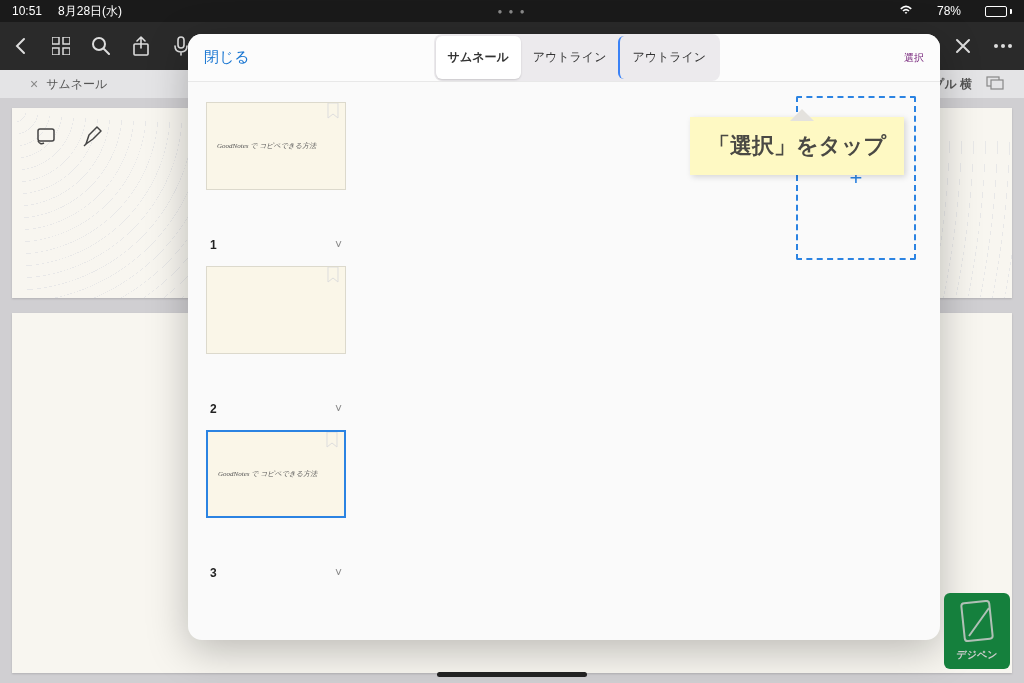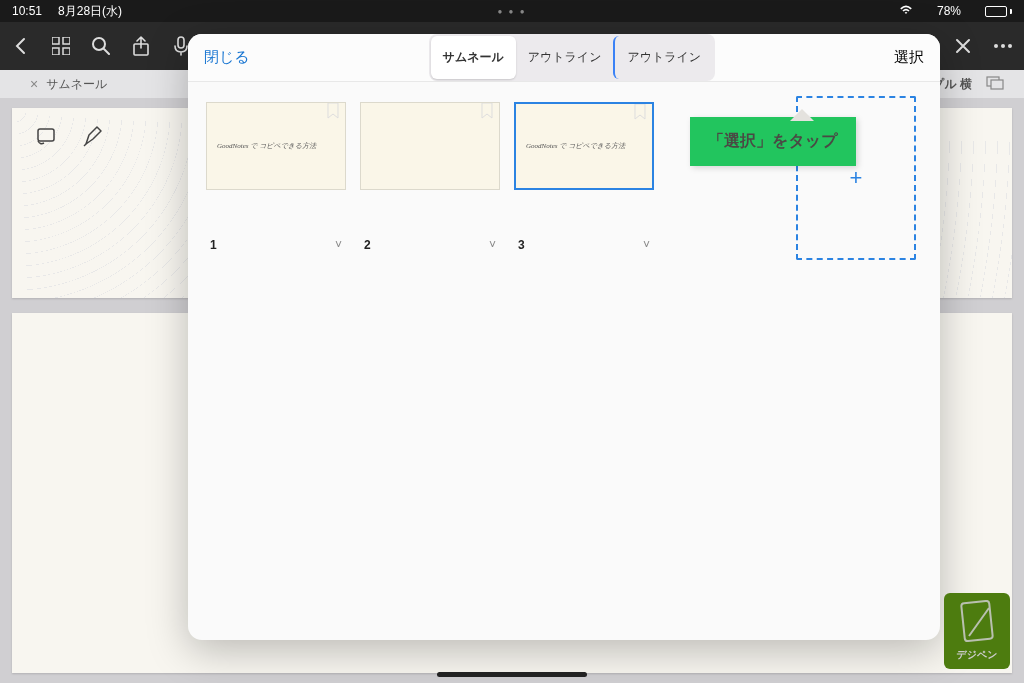--- a/index.html
+++ b/index.html
@@ -97,21 +97,21 @@
     .modal-header {
       height: 48px;
       display: flex;
       align-items: center;
       justify-content: space-between;
       padding: 0 16px;
       border-bottom: 1px solid #e8e8e8;
       background: #fcfcfc;
     }
     .modal-close { color: #1976d2; font-size: 15px; cursor:pointer; }
-    .modal-select { color: #000000; font-size: 15px; cursor:pointer; }
+    .modal-select { color: #701a75; font-size: 10px; cursor:pointer; }
     .segmented {
       display: flex;
       background: #eceaed;
       border-radius: 8px;
       padding: 2px;
       font-size: 12px;
       gap: 0px;
     }
     .segment {
       padding: 13px 12px;
@@ -125,20 +125,21 @@
       font-weight: 600;
     }
     .segment.sep { border-left: 2px solid #3b82f6; }
     .modal-body {
       padding: 20px 18px;
     }
     .thumbs-row {
       display: flex;
       gap: 14px;
       align-items: flex-start;
+      flex-direction: column;
     }
     .thumb-col { width: 140px; }
     .thumb {
       width: 140px;
       height: 88px;
       background: #faf6e8;
       border: 1px solid #dcd9cc;
       position: relative;
       display: flex;
       align-items: center;
@@ -182,42 +183,42 @@
       align-items: center;
       justify-content: center;
       color: #2b83e2;
       font-size: 22px;
       cursor:pointer;
     }
     .callout {
       position: absolute;
       top: 117px;
       left: 690px;
-      background: #22c55e;
+      background: #fef9c3;
       color: #4a4944;
       font-weight: 800;
-      font-size: 16px;
+      font-size: 22px;
       padding: 14px 18px;
       box-shadow: 2px 2px 6px rgba(0,0,0,0.15);
     }
     .callout::before {
       content: "";
       position: absolute;
       top: -20px;
       left: 100px;
       border: 12px solid transparent;
       border-bottom-color: #e4e2de;
     }
     .watermark {
       position: absolute;
       right: 14px;
       bottom: 14px;
       width: 66px;
       height: 76px;
-      background: #4d7c0f;
+      background: #15803d;
       border-radius: 6px;
       display: flex;
       flex-direction: column;
       align-items: center;
       justify-content: center;
       gap: 4px;
     }
     .watermark svg { opacity: 0.85; }
     .watermark-label { color: #ccc; font-size: 10px; font-weight: 700;}
     .home-indicator {

